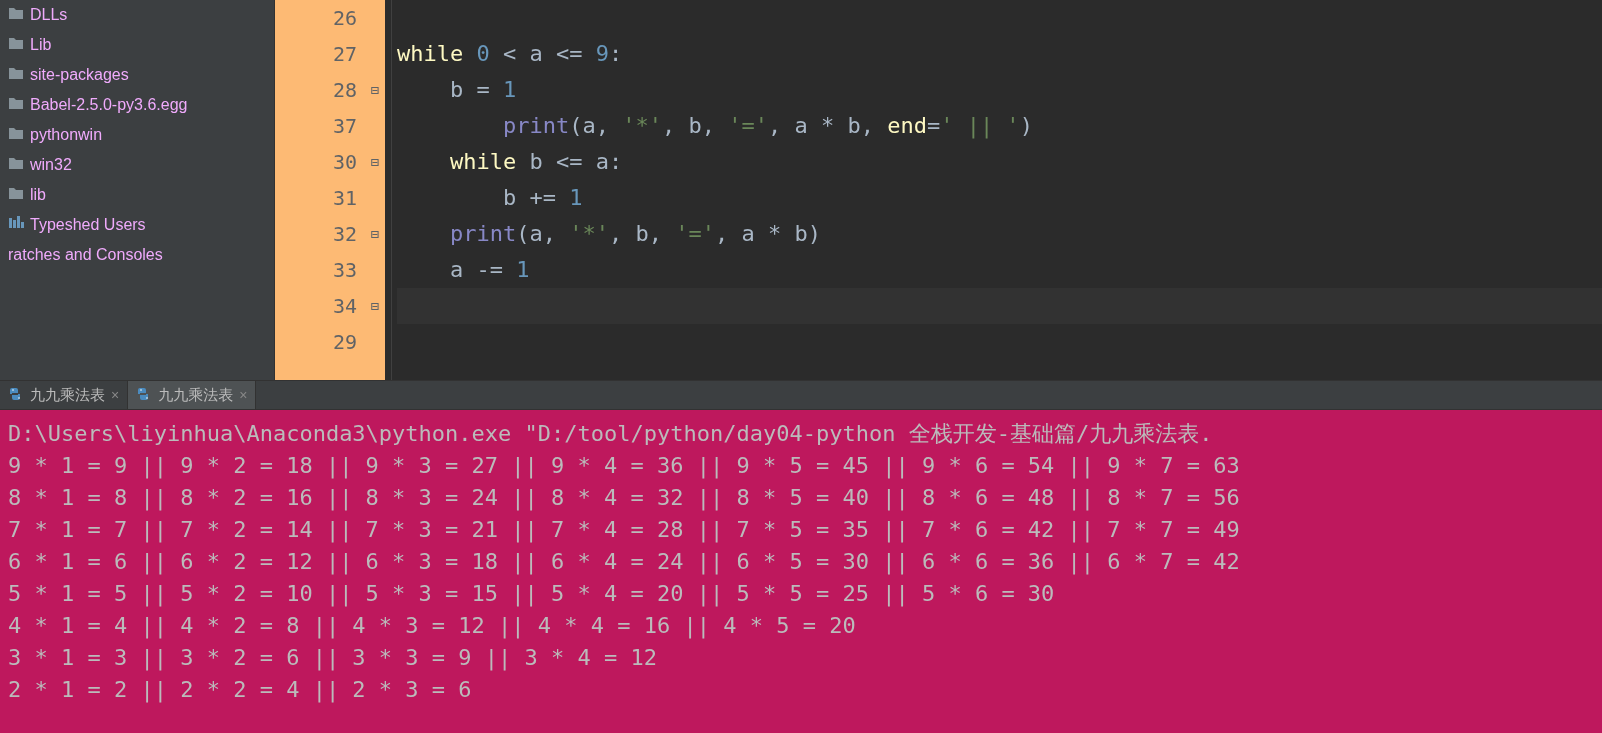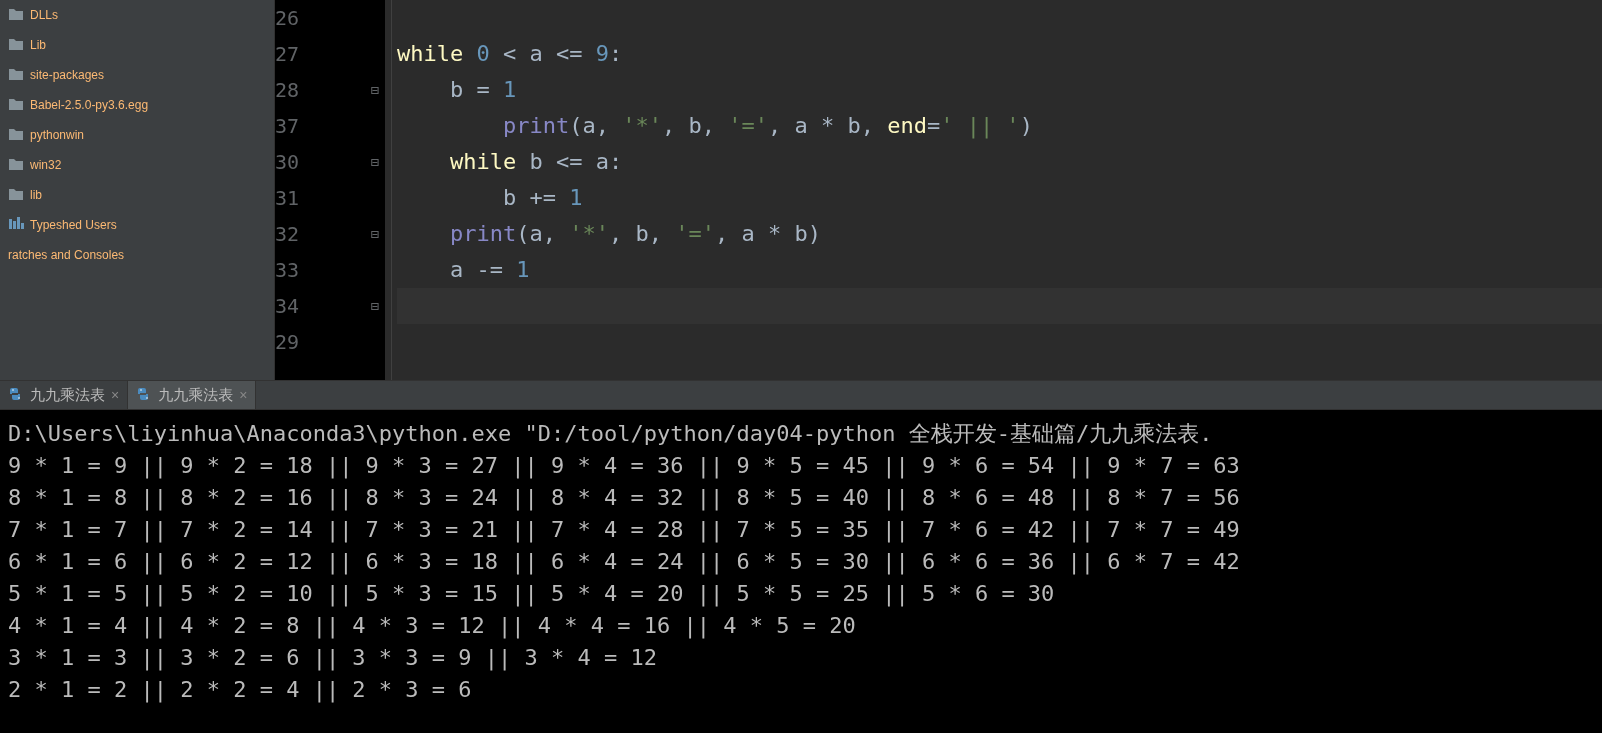--- a/index.html
+++ b/index.html
@@ -17,44 +17,44 @@
   .top {
     display: flex;
     height: 380px;
   }
   .sidebar {
     width: 275px;
     background: #3c3f41;
     border-right: 1px solid #323232;
     padding-top: 0;
     font-family: -apple-system, "Segoe UI", sans-serif;
-    font-size: 12px;
-    color: #fdba74;
+    font-size: 16px;
+    color: #f0abfc;
   }
   .tree-item {
     display: flex;
     align-items: center;
     height: 30px;
     padding-left: 8px;
     gap: 6px;
     cursor: pointer;
   }
   .folder-icon { color: #87939a; }
   .typeshed-icon { color: #6897bb; }
   .editor {
     flex: 1;
     background: #2b2b2b;
     display: flex;
     position: relative;
   }
   .gutter {
     width: 110px;
-    background: #000000;
+    background: #fdba74;
     color: #606366;
-    text-align: left;
+    text-align: right;
     padding-right: 28px;
     font-family: "Consolas", monospace;
     font-size: 20px;
     position: relative;
   }
   .gutter-line { height: 36px; line-height: 36px; position: relative; }
   .fold-mark {
     position: absolute;
     right: -22px;
     color: #606366;
@@ -99,21 +99,21 @@
     gap: 6px;
     color: #bbbbbb;
     border-right: 1px solid #323232;
     cursor: pointer;
   }
   .tab.active { background: #4e5254; }
   .tab .close { color: #888; font-size: 14px; cursor: pointer; }
   .py-icon { color: #4b8bbe; }
   .console {
     flex: 1;
-    background: #000000;
+    background: #be185d;
     color: #bbbbbb;
     font-family: "Consolas", monospace;
     font-size: 22px;
     padding: 8px 8px;
     white-space: pre;
     overflow: hidden;
     line-height: 32px;
   }
 </style>
 </head>

